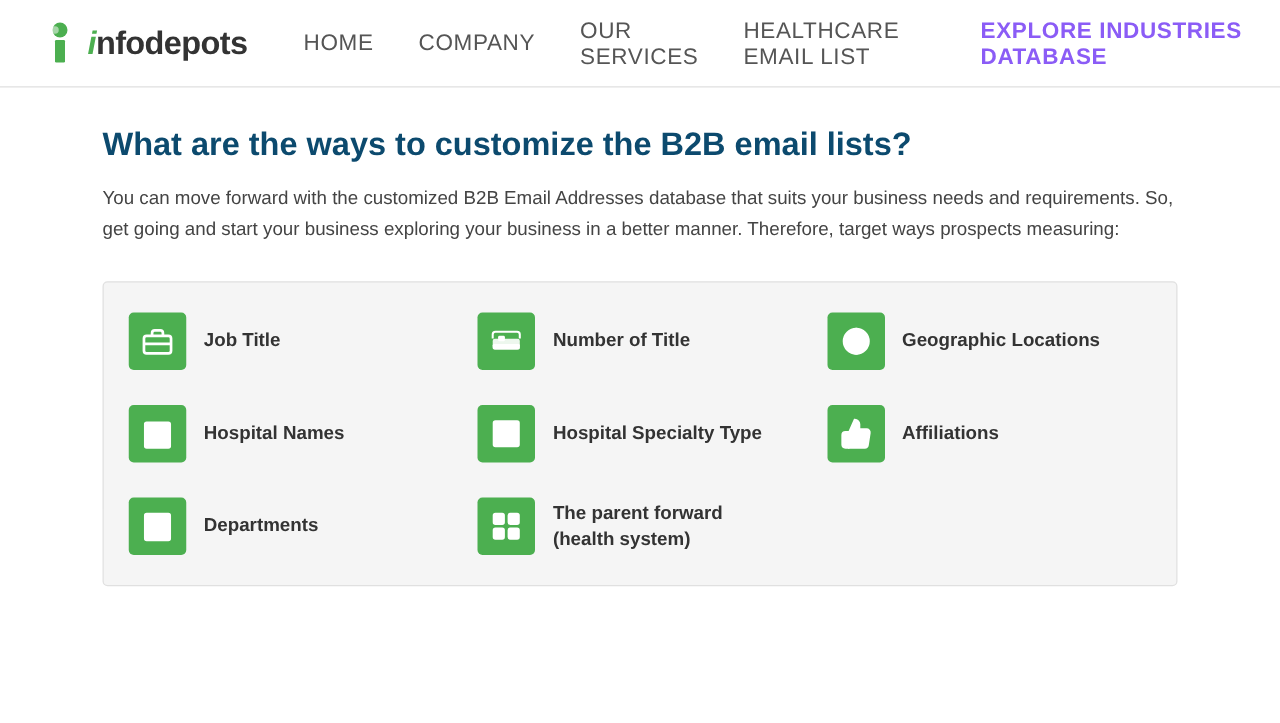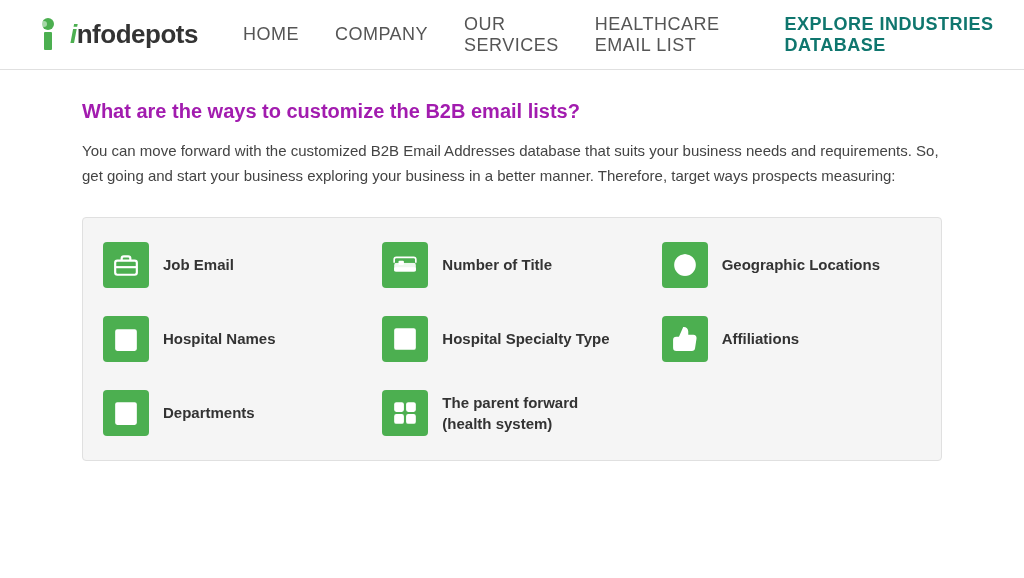--- a/index.html
+++ b/index.html
@@ -38,34 +38,34 @@
     }
     nav a {
       text-decoration: none;
       color: #555;
       font-size: 18px;
       font-weight: 500;
       letter-spacing: 0.5px;
       text-transform: uppercase;
     }
     nav a.active {
-      color: #0f766e;
+      color: #8b5cf6;
       font-weight: 700;
     }
 
     
     .main {
       max-width: 900px;
       margin: 0 auto;
       padding: 30px 20px 40px 20px;
     }
     .page-title {
-      font-size: 20px;
+      font-size: 26px;
       font-weight: 700;
-      color: #a21caf;
+      color: #0c4a6e;
       margin-bottom: 16px;
     }
     .description {
       font-size: 15px;
       color: #444;
       line-height: 1.65;
       margin-bottom: 28px;
     }
 
     
@@ -138,21 +138,21 @@
   <div class="grid-container">
     <div class="grid" id="grid-root">
     <div class="grid-item">
           <div class="icon-box">
             <svg viewBox="0 0 24 24">
               <rect x="2" y="8" width="20" height="13" rx="2" fill="none" stroke="#fff" stroke-width="2"></rect>
               <path d="M8 8V6a2 2 0 012-2h4a2 2 0 012 2v2" fill="none" stroke="#fff" stroke-width="2"></path>
               <line x1="2" y1="14" x2="22" y2="14" stroke="#fff" stroke-width="2"></line>
             </svg>
           </div>
-          <span class="item-label" style="white-space: pre-line;">Job Email</span>
+          <span class="item-label" style="white-space: pre-line;">Job Title</span>
         </div>
         <div class="grid-item">
           <div class="icon-box">
             <svg viewBox="0 0 24 24">
               <rect x="2" y="10" width="20" height="8" rx="2" fill="#fff" opacity="0.9"></rect>
               <rect x="2" y="14" width="20" height="4" rx="1" fill="#fff"></rect>
               <path d="M2 10V7a2 2 0 012-2h16a2 2 0 012 2v3" fill="#4caf50" stroke="#fff" stroke-width="1.5"></path>
               <rect x="6" y="8" width="5" height="4" rx="1" fill="#fff"></rect>
             </svg>
           </div>

